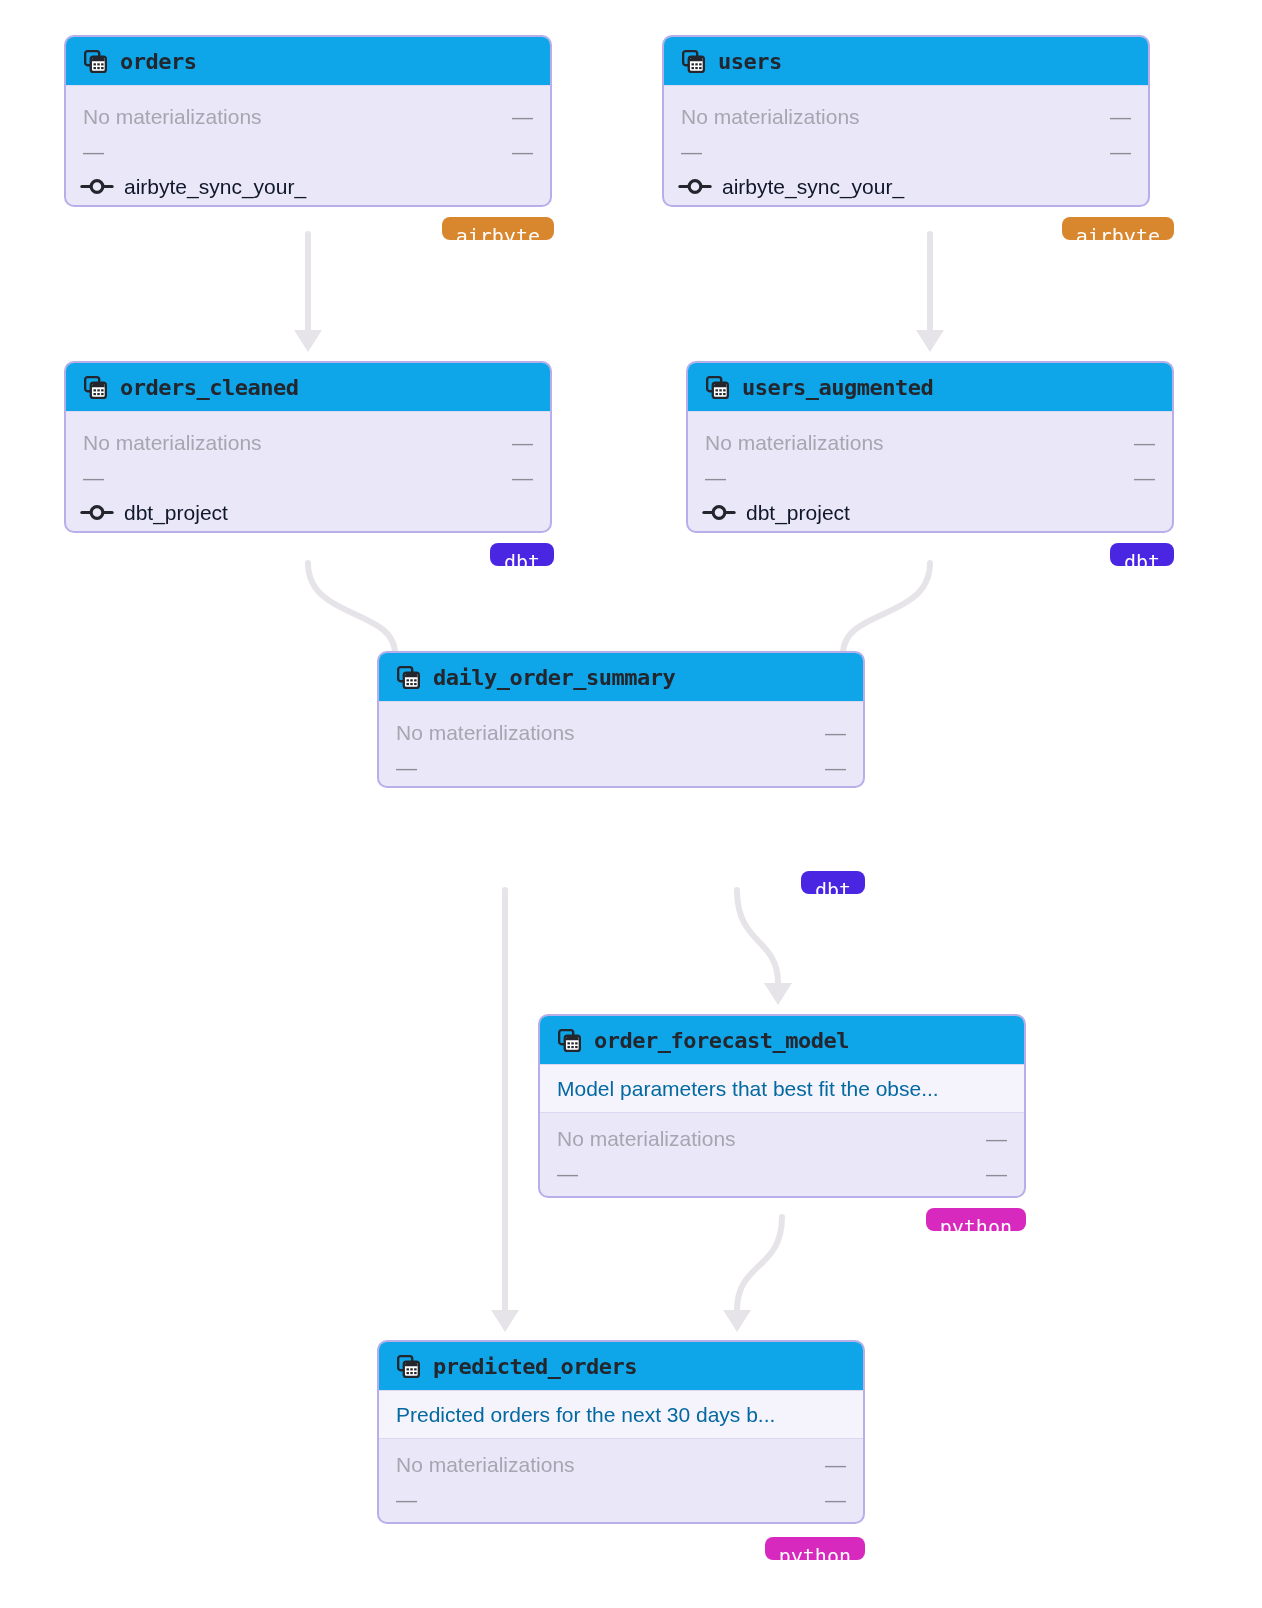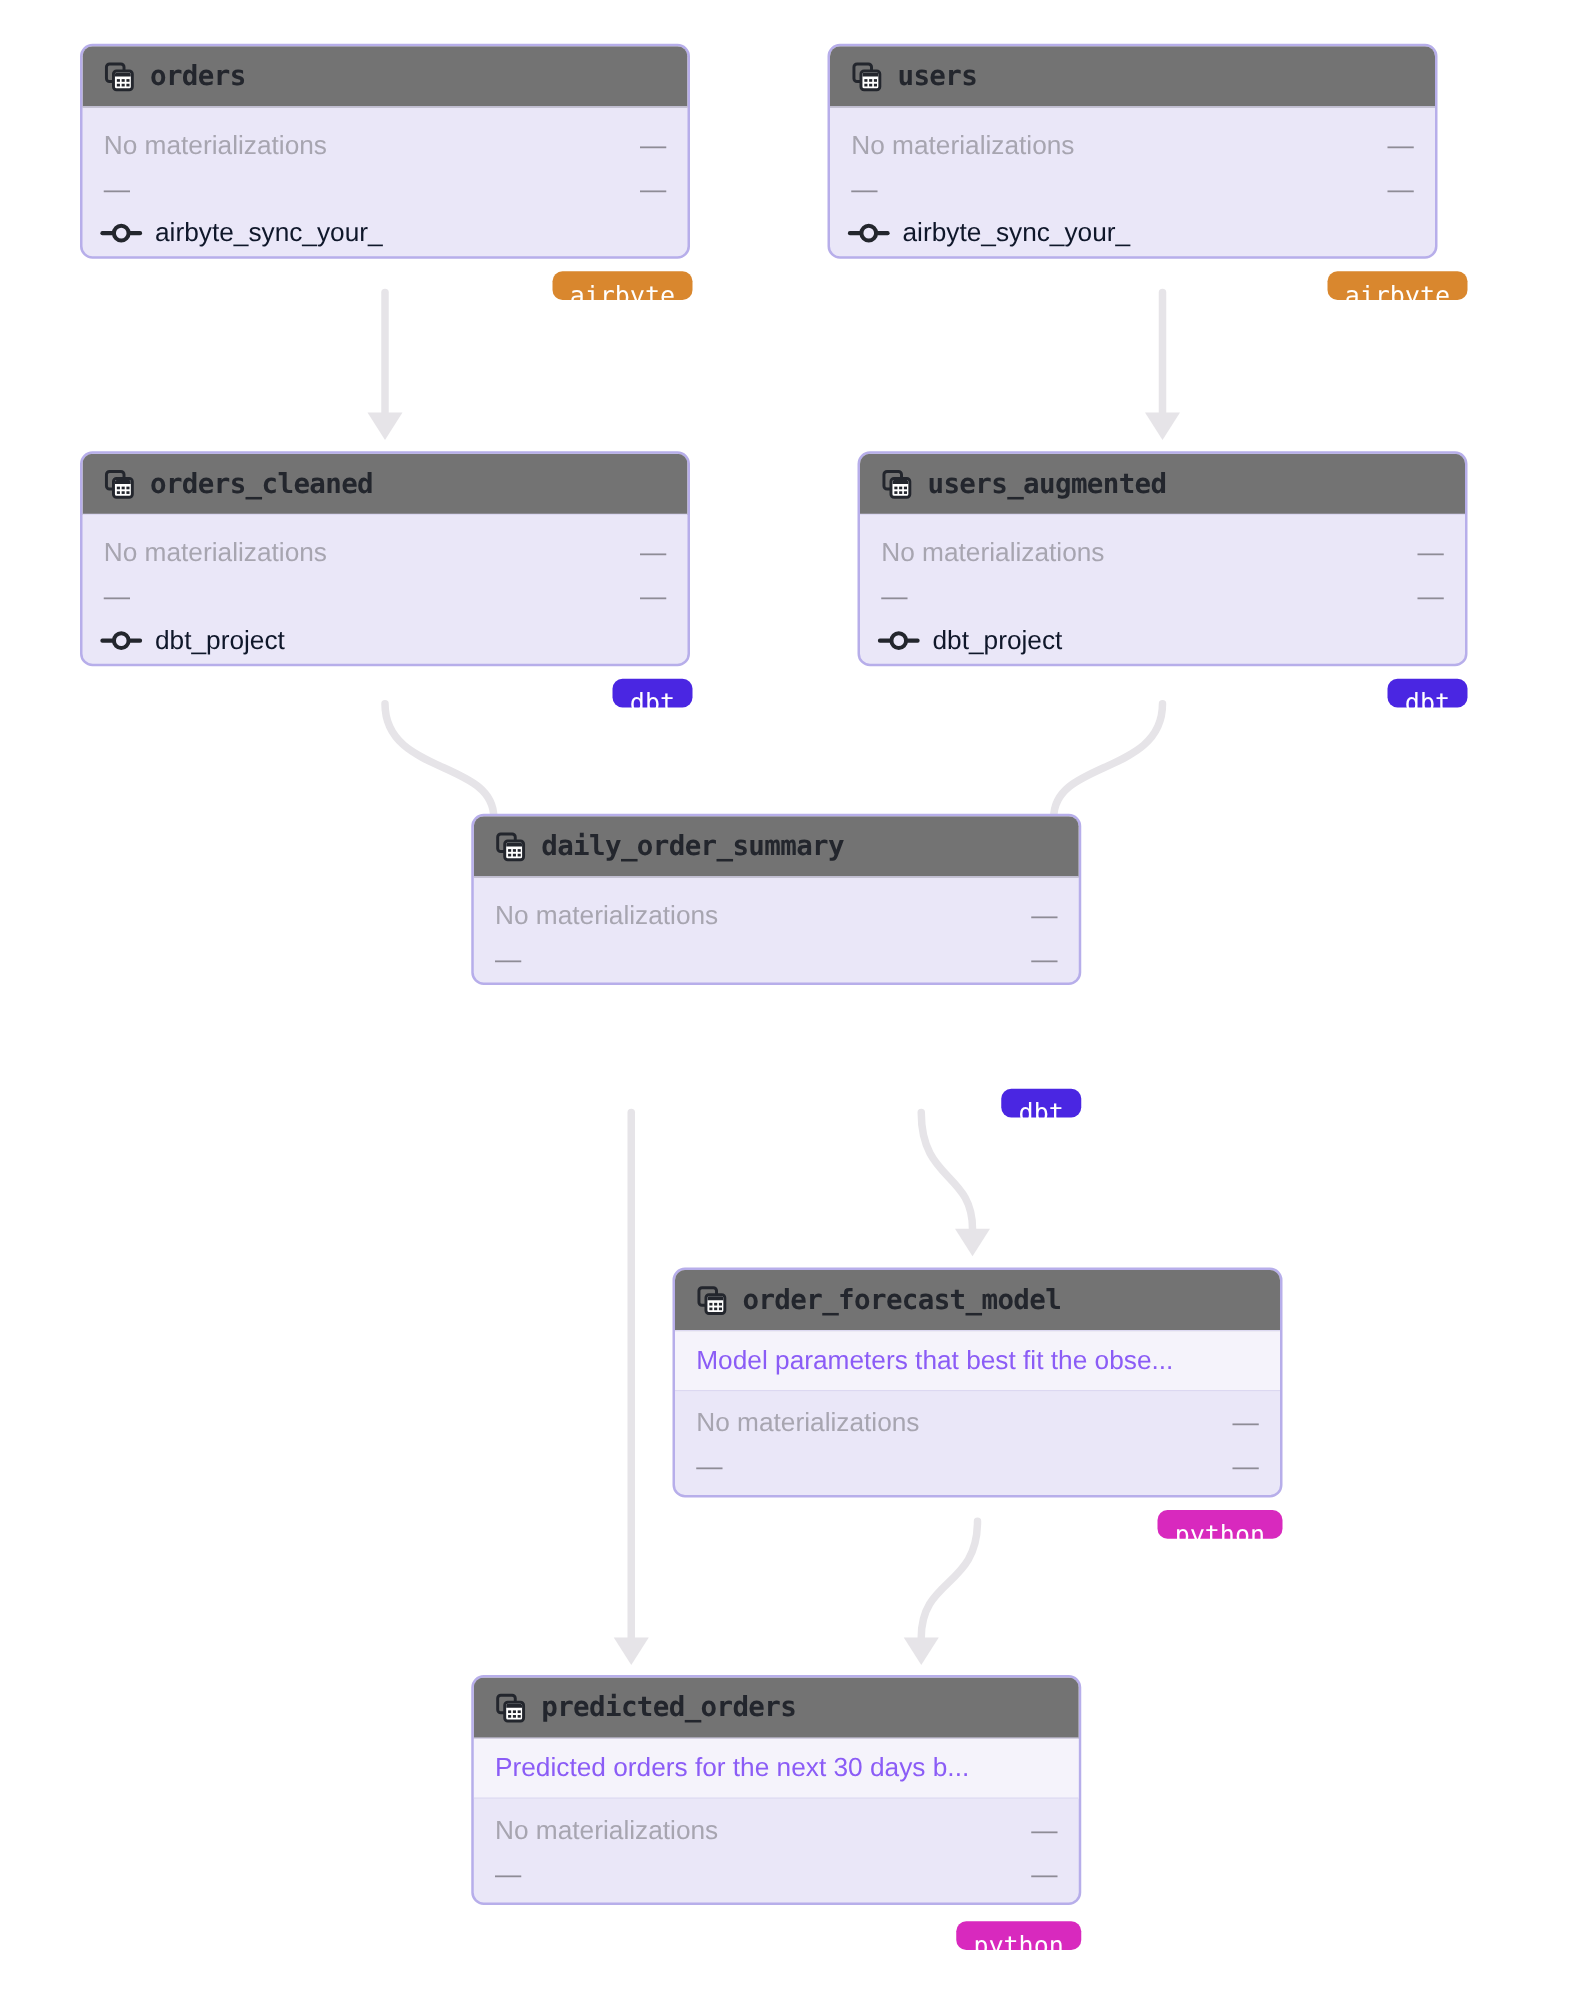--- a/index.html
+++ b/index.html
@@ -24,21 +24,21 @@
     position: absolute;
     z-index: 2;
     width: 488px;
     background: #eae7f8;
     border: 2px solid #b7aeea;
     border-radius: 10px;
     overflow: hidden;
   }
   .node-header {
     height: 49px;
-    background: #737373;
+    background: #0ea5e9;
     border-bottom: 1px solid #dcd8f1;
     display: flex;
     align-items: center;
     padding: 0 16px;
     gap: 11px;
   }
   .asset-icon { display: flex; align-items: center; color: #23262d; flex: none; }
   .node-title {
     font-family: "DejaVu Sans Mono", monospace;
     font-size: 22px;
@@ -48,21 +48,21 @@
     letter-spacing: -0.5px;
   }
   .node-desc {
     height: 48px;
     background: #f5f3fb;
     border-bottom: 1px solid #dcd8f1;
     display: flex;
     align-items: center;
     padding: 0 17px;
     font-size: 21px;
-    color: #8b5cf6;
+    color: #0369a1;
     white-space: nowrap;
     overflow: hidden;
   }
   .node-body { padding: 13px 0 7px 0; }
   .node.has-desc .node-body { padding: 8px 0 8px 0; }
   .body-row {
     height: 35px;
     display: flex;
     align-items: center;
     justify-content: space-between;

